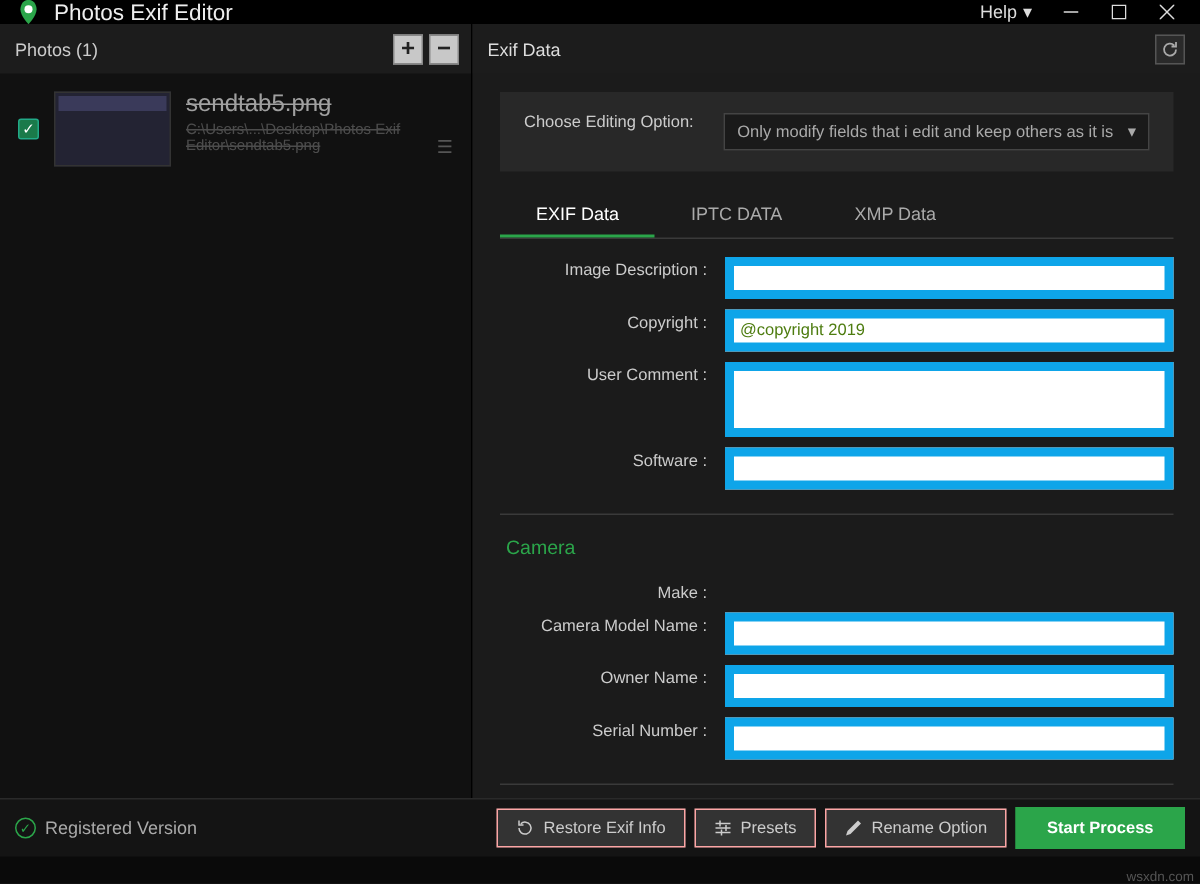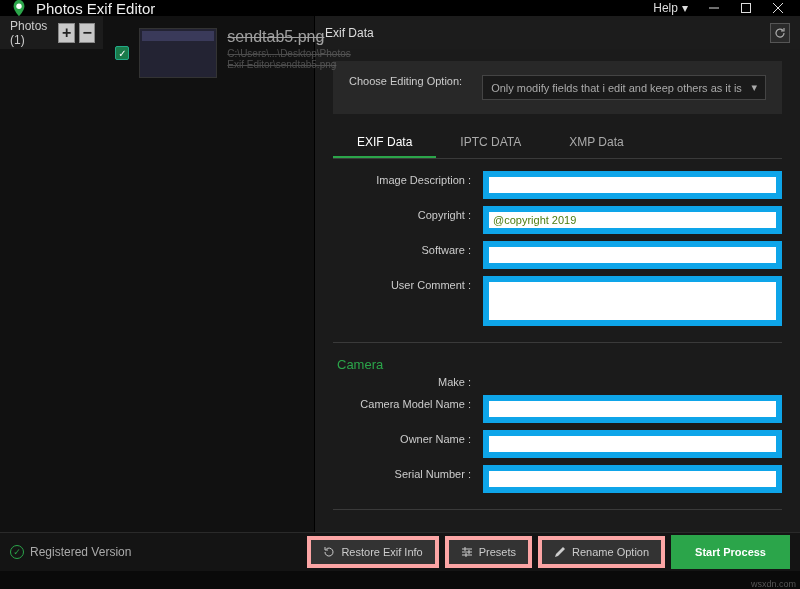--- a/index.html
+++ b/index.html
@@ -8,21 +8,21 @@
     .titlebar { height: 16px; background: #000; display: flex; align-items: center; padding: 0 6px 0 10px; }
     .logo { width: 18px; height: 18px; margin-right: 8px; display:flex; align-items:center; justify-content:center;}
     .app-title { font-size: 15px; font-weight: 500; color: #eee; }
     .titlebar-spacer { flex: 1; }
     .help { font-size: 12px; color: #ddd; padding: 0 10px; display:flex;align-items:center;gap:4px;cursor:pointer;}
     .win-btn { width: 32px; height: 100%; display: flex; align-items: center; justify-content: center; color: #ddd; cursor: pointer; font-size: 14px;}
     .win-btn svg{width:10px;height:10px;}
 
     .body-area { display: flex; height: 516px; }
 
-    .sidebar { width: 315px; background: #111; border-right: 1px solid #000; display:flex; flex-direction:row;}
+    .sidebar { width: 315px; background: #111; border-right: 1px solid #000; display:flex; flex-direction:column;}
     .sidebar-header { height: 33px; background:#1c1c1c; display:flex; align-items:center; padding:0 8px 0 10px;}
     .sidebar-header .count { color:#ccc; font-size:12px; }
     .sq-btn { width:20px; height:20px; border:1px solid #888; background:#c8c8c8; color:#222; display:inline-flex;align-items:center;justify-content:center;font-size:16px;font-weight:bold;margin-left:4px;cursor:pointer;line-height:1;}
     .sidebar .spacer { flex:1; }
 
     .photo-item { display:flex; align-items:flex-start; padding:12px; gap:10px;}
     .checkbox { width:14px; height:14px; border:1px solid #2a8; background:#1a7a4a; border-radius:2px; display:flex;align-items:center;justify-content:center;color:#fff;font-size:10px;margin-top:18px;cursor:pointer;}
     .thumb { width:78px; height:50px; background:#232333; border:1px solid #333;}
     .thumb-inner{height:10px;background:#3a3a5a;margin:2px;}
     .file-info { flex:1; }
@@ -47,27 +47,27 @@
 
     .tabs{display:flex;border-bottom:1px solid #3a3a3a;margin-bottom:12px;}
     .tab{padding:7px 24px;font-size:12px;color:#aaa;cursor:pointer;}
     .tab.active{color:#fff;border-bottom:2px solid #2ba54a;}
 
     .form-row{display:flex;align-items:flex-start;margin-bottom:7px;}
     .form-row label{width:150px;text-align:right;font-size:11px;color:#ccc;padding-top:3px;padding-right:12px;}
     .form-row input, .form-row textarea{flex:1;background:#fff;border:6px solid #0ea5e9;padding:2px 4px;font-size:11px;color:#4d7c0f;font-family:inherit;}
     .form-row textarea{height:50px;resize:none;}
     .section-divider{border-top:1px solid #3a3a3a;margin:16px 0 14px 0;}
-    .section-title{color:#2ba54a;font-size:13px;margin:0 0 1px 4px;}
+    .section-title{color:#2ba54a;font-size:13px;margin:0 0 14px 4px;}
 
     .footer{height:39px;background:#141414;border-top:1px solid #2a2a2a;display:flex;align-items:center;padding:0 10px;}
     .reg{display:flex;align-items:center;gap:6px;color:#aaa;font-size:12px;}
     .reg-icon{width:14px;height:14px;border:1.5px solid #2ba54a;border-radius:50%;display:flex;align-items:center;justify-content:center;color:#2ba54a;font-size:9px;}
     .footer-spacer{flex:1;}
-    .footer-btn{background:#333;border:4px solid #fca5a5;color:#ccc;font-size:11px;padding:6px 12px;margin-left:6px;display:flex;align-items:center;gap:6px;cursor:pointer;}
+    .footer-btn{background:#333;border:1px solid #fca5a5;color:#ccc;font-size:11px;padding:6px 12px;margin-left:6px;display:flex;align-items:center;gap:6px;cursor:pointer;}
     .footer-btn.primary{background:#2ba54a;border-color:#2ba54a;color:#fff;font-weight:700;padding:7px 20px;}
     .footer-btn svg{width:12px;height:12px;}
     .watermark{position:absolute;right:4px;bottom:0;font-size:9px;color:#555;}
   </style>
 </head>
 <body>
 
 <div class="titlebar">
   <span class="logo">
     <svg viewBox="0 0 20 20">
@@ -148,26 +148,26 @@
 
       <div class="form-row">
         <label>Image Description :</label>
         <input value="" style="">
       </div>
       <div class="form-row">
         <label>Copyright :</label>
         <input value="@copyright 2019" style="">
       </div>
       <div class="form-row">
-        <label>Software :</label>
-        <input value="" style="">
-      </div>
-      <div class="form-row">
         <label>User Comment :</label>
         <textarea style=""></textarea>
+      </div>
+      <div class="form-row">
+        <label>Software :</label>
+        <input value="" style="">
       </div>
 
       <div class="section-divider"></div>
       <div class="section-title">Camera</div>
 
       <div class="form-row">
         <label>Make :</label>
       </div>
       <div class="form-row">
         <label>Camera Model Name :</label>

